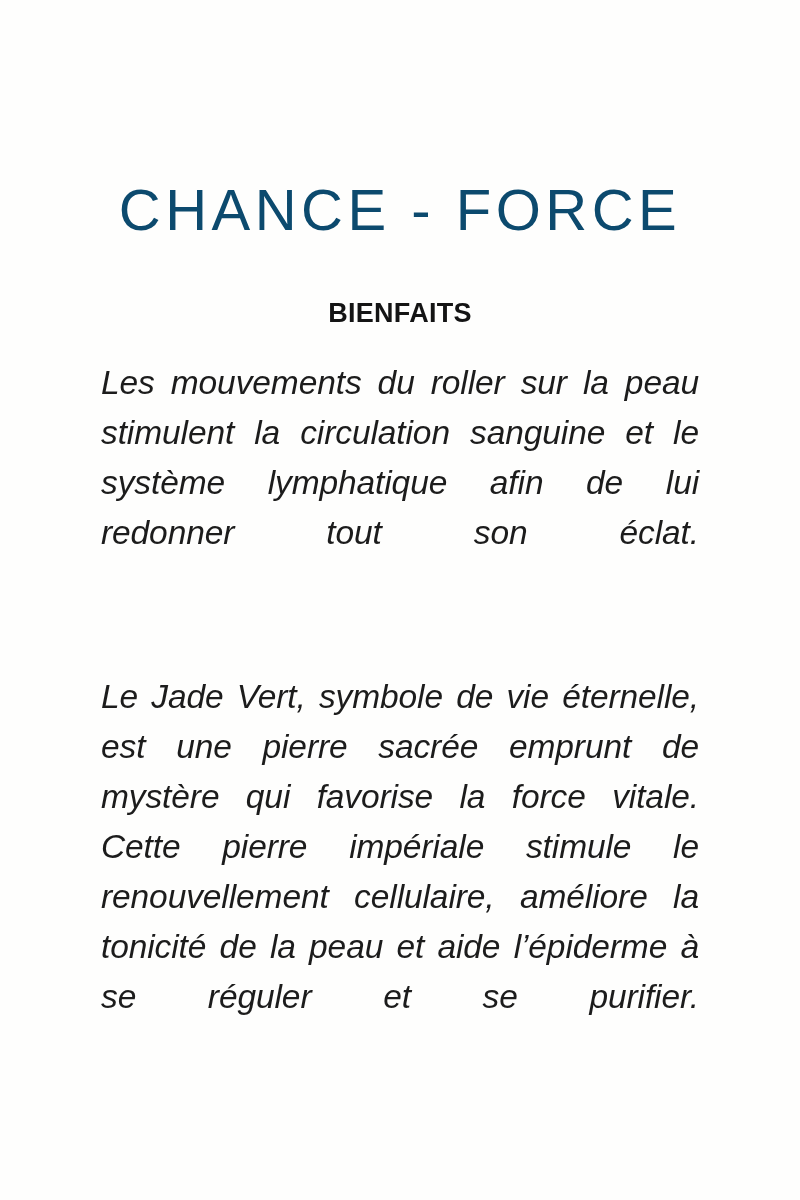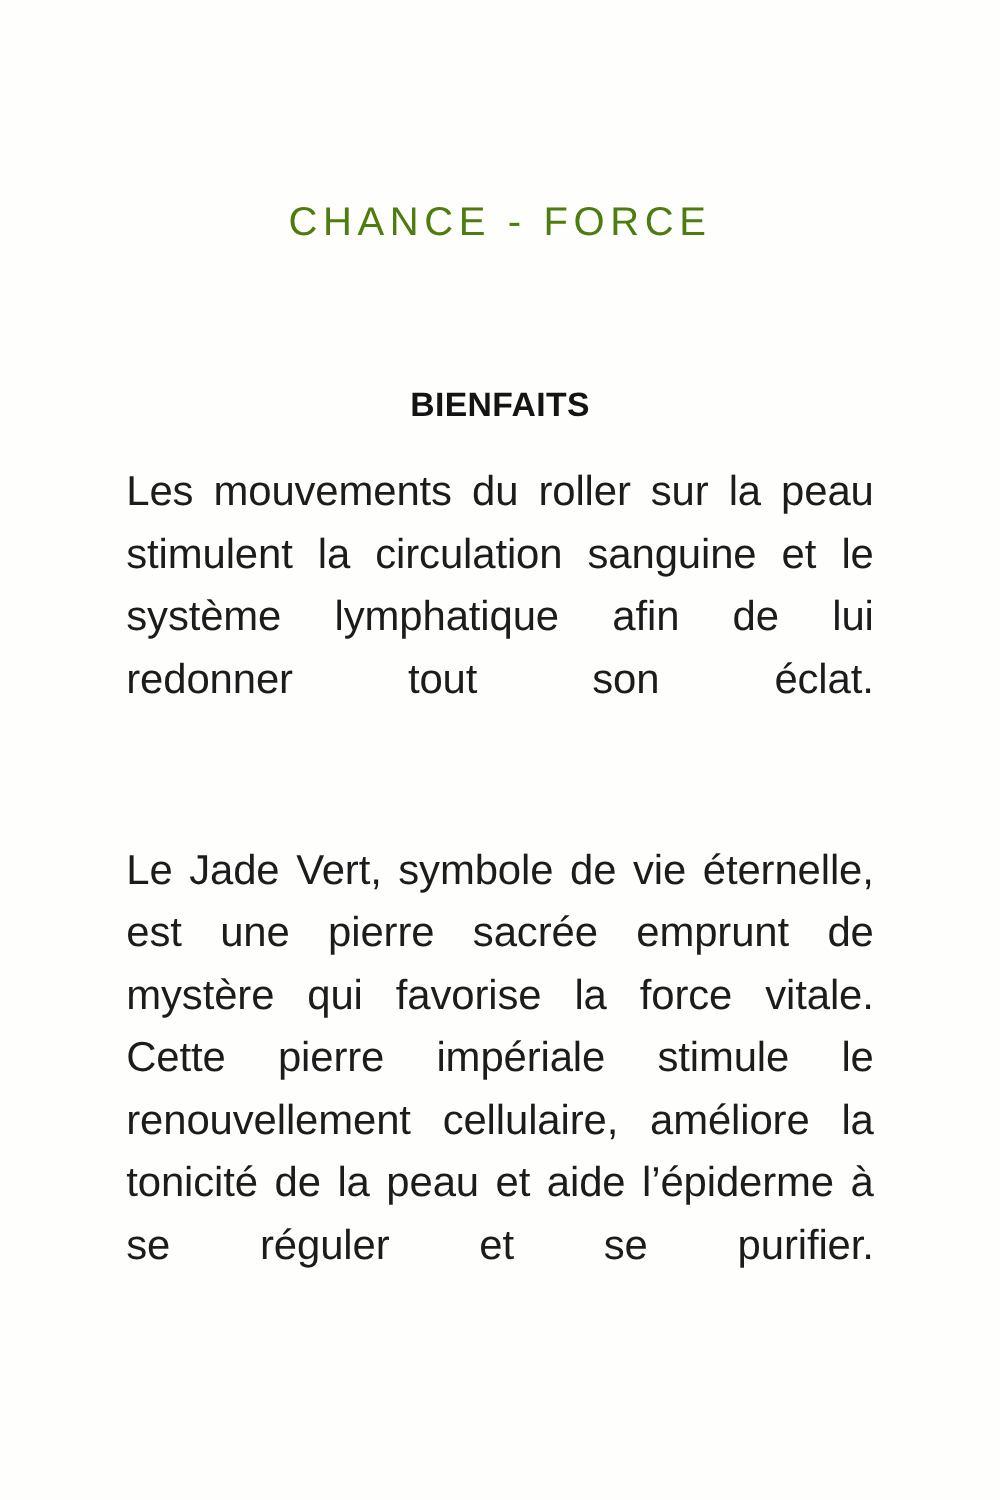--- a/index.html
+++ b/index.html
@@ -25,37 +25,37 @@
     box-sizing: border-box;
   }
 
   
   .product-title {
     position: absolute;
     left: 0;
     top: 138px;
     width: 800px;
     text-align: center;
-    color: #4d7c0f;
-    font-size: 32px;
+    color: #0c4a6e;
+    font-size: 58px;
     font-weight: 400;
     letter-spacing: 4.5px;
     line-height: 1.15;
     white-space: pre;
     font-family: "Liberation Sans", "DejaVu Sans", sans-serif;
   }
 
   
   .section {
     position: absolute;
     left: 101px;
     width: 598px;
   }
 
-  #section-bienfaits { top: 308px; }
+  #section-bienfaits { top: 297px; }
   #section-jade      { top: 643px; }
 
   .section-heading {
     margin: 0;
     text-align: center;
     font-size: 27px;
     font-weight: bold;
     color: #141414;
     letter-spacing: 0.3px;
     line-height: 1.2;
@@ -67,20 +67,21 @@
     padding-top: 29px;
     font-size: 33.5px;
     font-weight: 400;
     color: #1c1c1c;
     line-height: 50px;
     text-align: justify;
     text-justify: inter-word;
     letter-spacing: -0.1px;
     word-spacing: 0.5px;
     font-family: "Liberation Sans", "DejaVu Sans", sans-serif;
+    font-style: italic;
   }
 
   
   .section-body::after {
     content: "";
     display: inline-block;
     width: 100%;
   }
 </style>
 </head>

